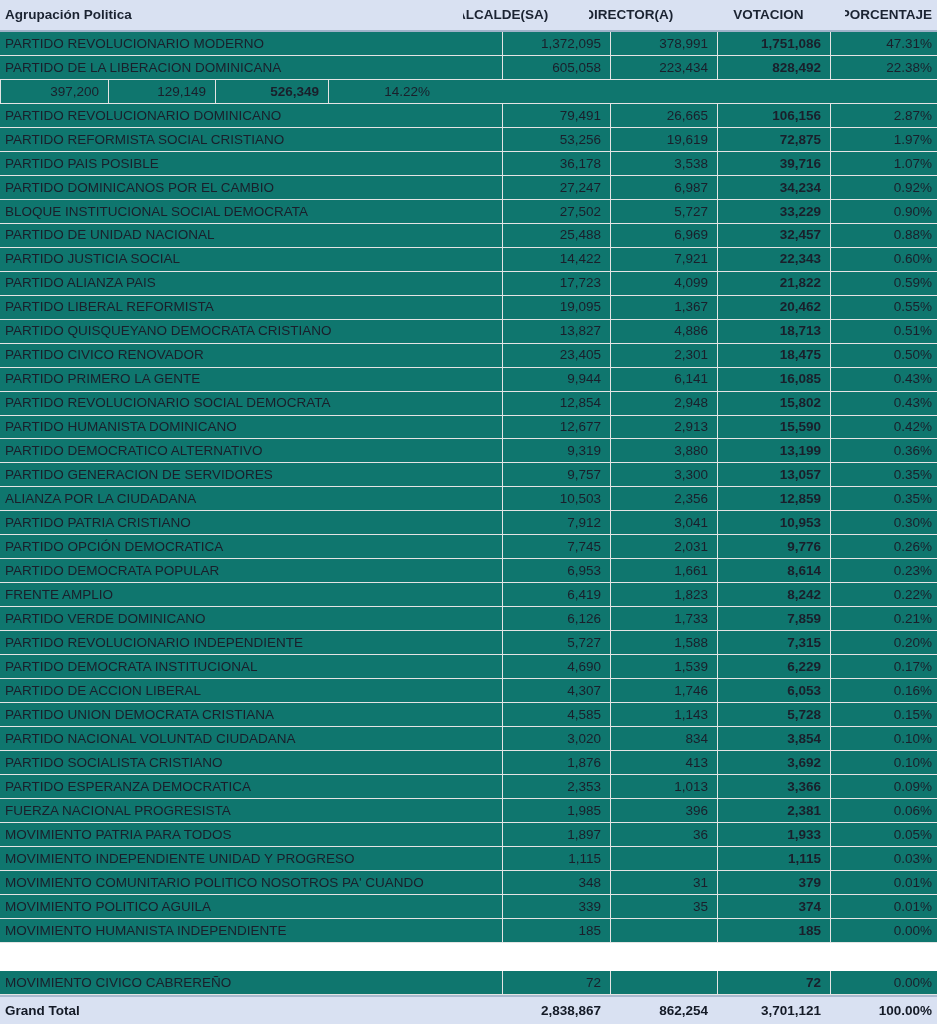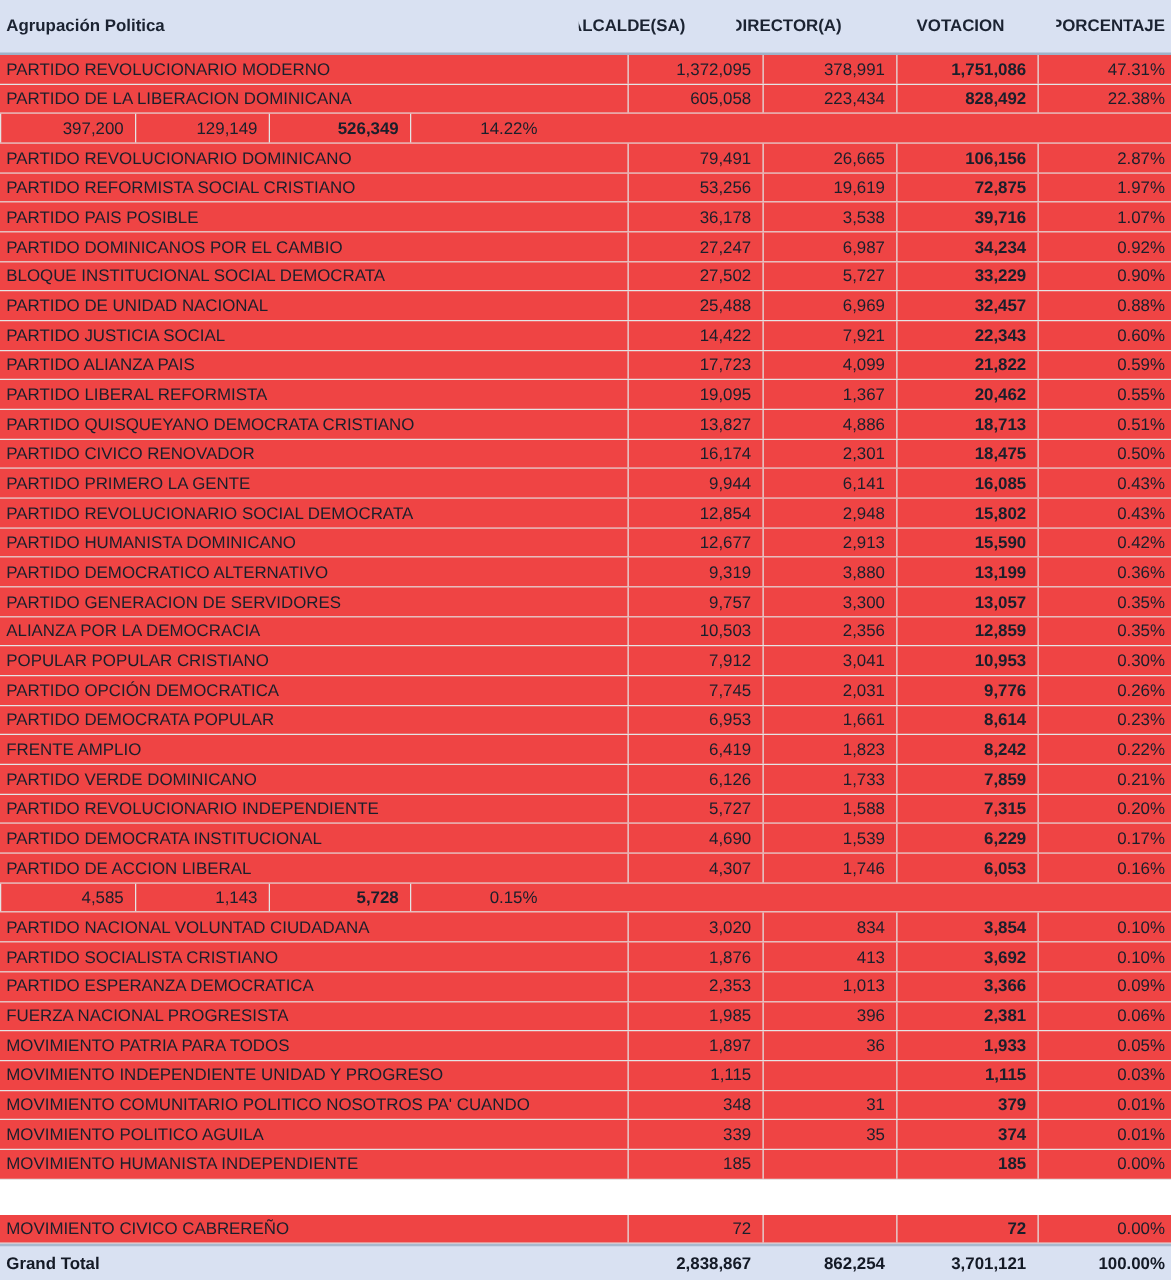--- a/index.html
+++ b/index.html
@@ -29,29 +29,29 @@
     line-height:1;
   }
   
   .c0{width:502px;justify-content:flex-start;padding-left:5px;}
   .c1{width:108px;justify-content:flex-end;padding-right:9px;}
   .c2{width:107px;justify-content:flex-end;padding-right:9px;}
   .c3{width:113px;justify-content:flex-end;padding-right:9px;font-weight:bold;}
   .c4{width:107px;justify-content:flex-end;padding-right:5px;}
 
   .header-row{
-    height:44px;min-height:28px;
+    height:32px;min-height:28px;
     background:var(--header-bg);
     border-bottom:2px solid var(--header-border);
     gap:32px;
   }
   .header-row .cell{font-weight:bold;color:#1b2332;}
 
   .body-rows{flex:1;display:flex;flex-direction:column;}
-  .data-row{flex:1;background:#ef4444;border-bottom:1px solid var(--grid);}
+  .data-row{flex:1;background:#0f766e;border-bottom:1px solid var(--grid);}
   .data-row:last-child{border-bottom:1px solid var(--grid);margin-top:28px;}
   .data-row .c1,.data-row .c2,.data-row .c3,.data-row .c4{
     border-left:1px solid var(--grid);
   }
 
   .total-row{
     height:14px;min-height:29px;
     background:var(--header-bg);
     border-top:2px solid var(--total-border);
   }
@@ -156,21 +156,21 @@
   </div>
       <div class="row data-row">
     <div class="cell c0">PARTIDO QUISQUEYANO DEMOCRATA CRISTIANO</div>
     <div class="cell c1">13,827</div>
     <div class="cell c2">4,886</div>
     <div class="cell c3">18,713</div>
     <div class="cell c4">0.51%</div>
   </div>
       <div class="row data-row">
     <div class="cell c0">PARTIDO CIVICO RENOVADOR</div>
-    <div class="cell c1">16,174</div>
+    <div class="cell c1">23,405</div>
     <div class="cell c2">2,301</div>
     <div class="cell c3">18,475</div>
     <div class="cell c4">0.50%</div>
   </div>
       <div class="row data-row">
     <div class="cell c0">PARTIDO PRIMERO LA GENTE</div>
     <div class="cell c1">9,944</div>
     <div class="cell c2">6,141</div>
     <div class="cell c3">16,085</div>
     <div class="cell c4">0.43%</div>
@@ -197,28 +197,28 @@
     <div class="cell c4">0.36%</div>
   </div>
       <div class="row data-row">
     <div class="cell c0">PARTIDO GENERACION DE SERVIDORES</div>
     <div class="cell c1">9,757</div>
     <div class="cell c2">3,300</div>
     <div class="cell c3">13,057</div>
     <div class="cell c4">0.35%</div>
   </div>
       <div class="row data-row">
-    <div class="cell c0">ALIANZA POR LA DEMOCRACIA</div>
+    <div class="cell c0">ALIANZA POR LA CIUDADANA</div>
     <div class="cell c1">10,503</div>
     <div class="cell c2">2,356</div>
     <div class="cell c3">12,859</div>
     <div class="cell c4">0.35%</div>
   </div>
       <div class="row data-row">
-    <div class="cell c0">POPULAR POPULAR CRISTIANO</div>
+    <div class="cell c0">PARTIDO PATRIA CRISTIANO</div>
     <div class="cell c1">7,912</div>
     <div class="cell c2">3,041</div>
     <div class="cell c3">10,953</div>
     <div class="cell c4">0.30%</div>
   </div>
       <div class="row data-row">
     <div class="cell c0">PARTIDO OPCIÓN DEMOCRATICA</div>
     <div class="cell c1">7,745</div>
     <div class="cell c2">2,031</div>
     <div class="cell c3">9,776</div>
@@ -260,20 +260,21 @@
     <div class="cell c4">0.17%</div>
   </div>
       <div class="row data-row">
     <div class="cell c0">PARTIDO DE ACCION LIBERAL</div>
     <div class="cell c1">4,307</div>
     <div class="cell c2">1,746</div>
     <div class="cell c3">6,053</div>
     <div class="cell c4">0.16%</div>
   </div>
       <div class="row data-row">
+    <div class="cell c0">PARTIDO UNION DEMOCRATA CRISTIANA</div>
     <div class="cell c1">4,585</div>
     <div class="cell c2">1,143</div>
     <div class="cell c3">5,728</div>
     <div class="cell c4">0.15%</div>
   </div>
       <div class="row data-row">
     <div class="cell c0">PARTIDO NACIONAL VOLUNTAD CIUDADANA</div>
     <div class="cell c1">3,020</div>
     <div class="cell c2">834</div>
     <div class="cell c3">3,854</div>

